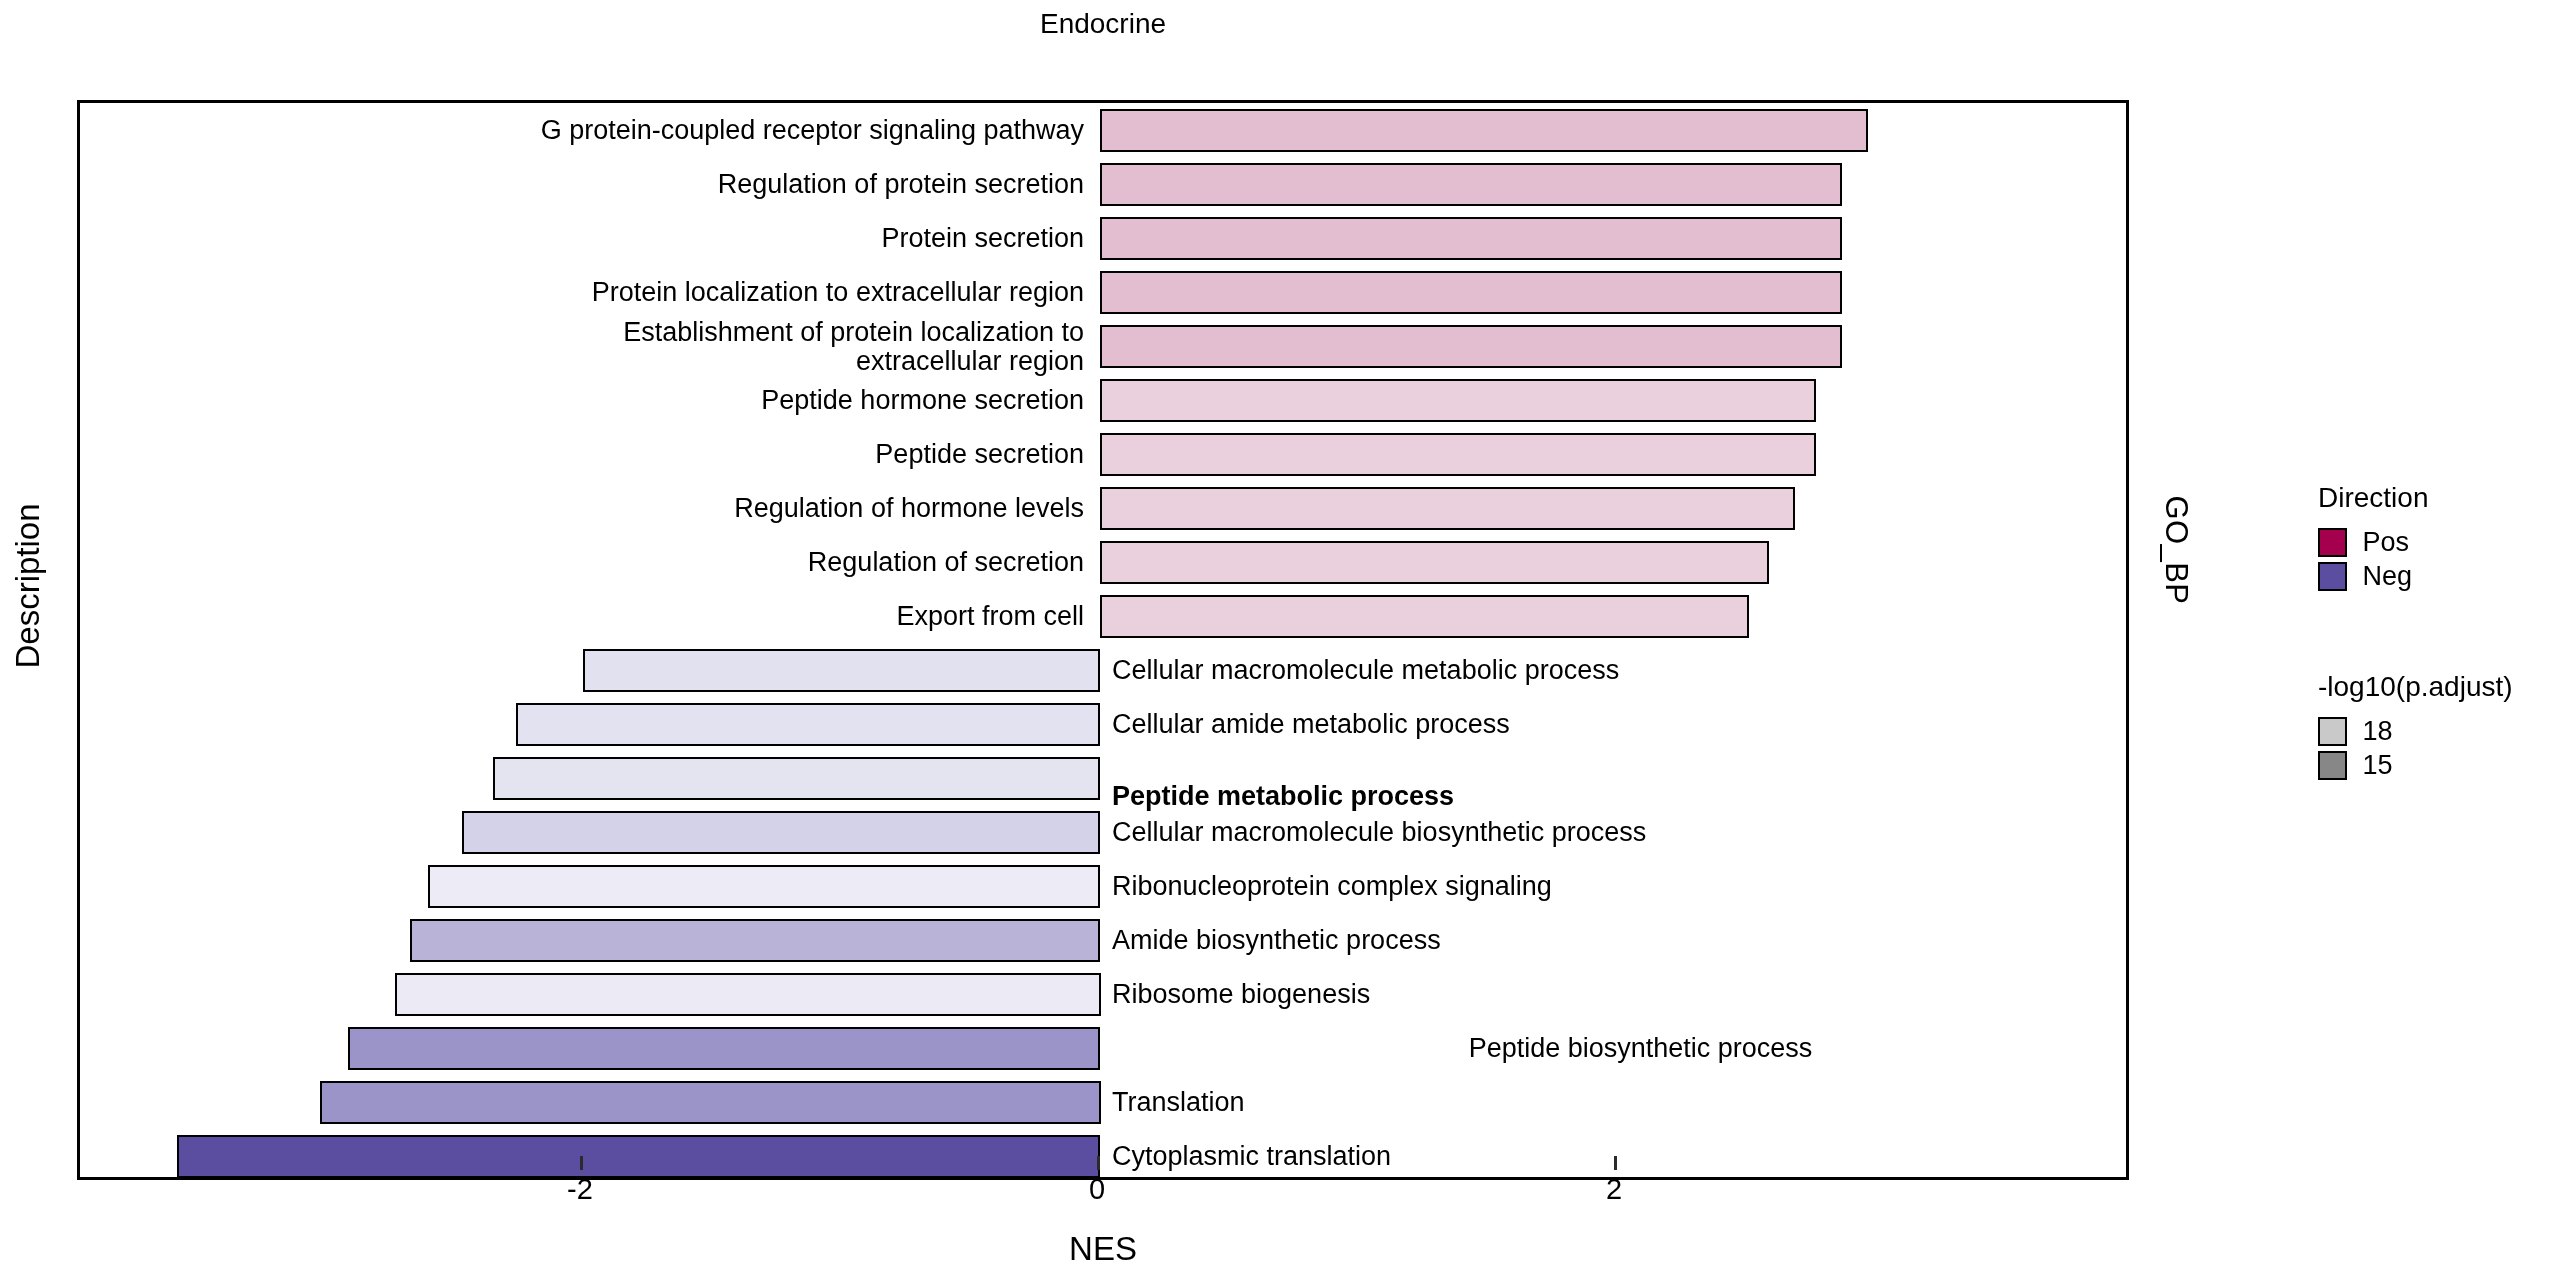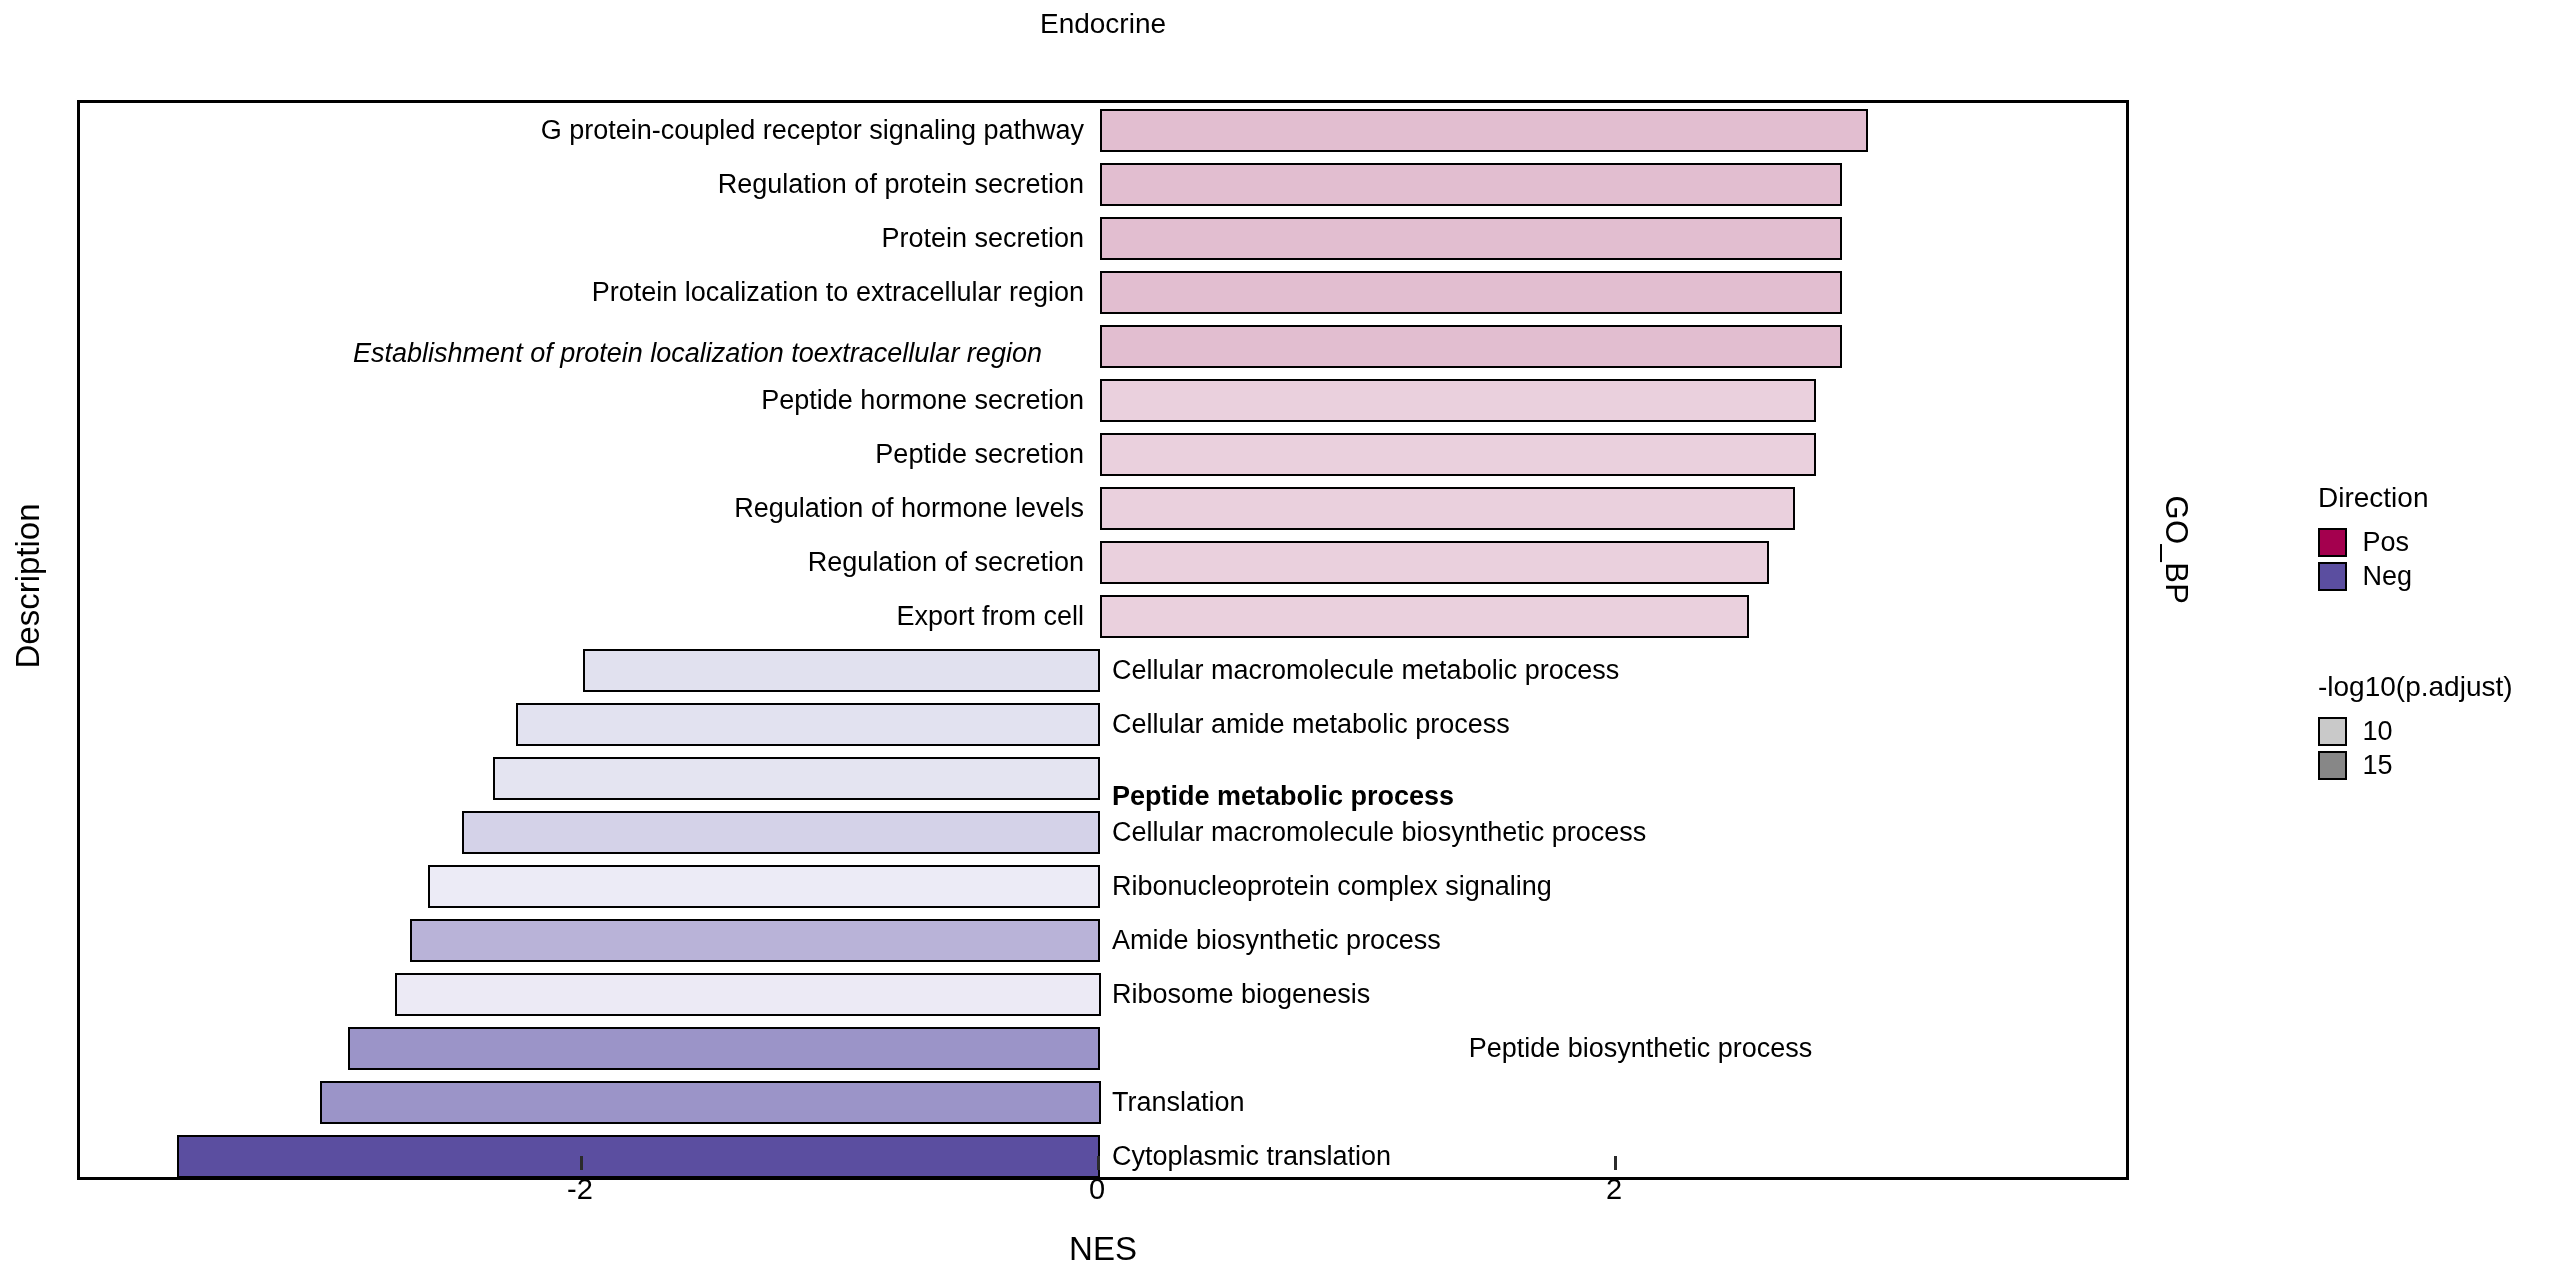--- a/index.html
+++ b/index.html
@@ -40,22 +40,22 @@
     position:absolute;height:43px;
     border:2.6px solid #000;box-sizing:border-box;
   }
   .barlabel{
     position:absolute;height:43px;line-height:43px;
     font-size:27px;white-space:nowrap;color:#000;
   }
   .barlabel.left{text-align:right;}
   .barlabel.right{text-align:left;}
   .barlabel.wrap{
-    white-space:normal;line-height:29px;font-style:italic;
-    display:flex;flex-direction:row;justify-content:center;
+    white-space:normal;line-height:29px;
+    display:flex;flex-direction:column;justify-content:center;
     align-items:flex-end;text-align:right;
   }
 
   
   .tick{
     position:absolute;width:2.6px;height:13.7px;background:#2b2b2b;top:1156px;
   }
   .ticklabel{
     position:absolute;top:1173px;width:120px;margin-left:-60px;
     text-align:center;font-size:29px;color:#000;
@@ -142,21 +142,21 @@
     <div class="legend-row">
       <span class="legend-key" style="background: rgb(91, 78, 160);"></span>
       <span class="legend-text">Neg</span>
     </div>
   </div>
 
   <div class="legend" id="legend-pval">
     <span class="legend-title">-log10(p.adjust)</span>
     <div class="legend-row">
       <span class="legend-key" style="background: rgb(201, 201, 201);"></span>
-      <span class="legend-text">10</span>
+      <span class="legend-text">18</span>
     </div>
     <div class="legend-row">
       <span class="legend-key" style="background: rgb(135, 135, 135);"></span>
       <span class="legend-text">15</span>
     </div>
   </div>
 
 <div class="tick" style="left: 580px;"></div>
     <div class="ticklabel" style="left: 580px;">-2</div>
     <div class="tick" style="left: 1097px;"></div>

